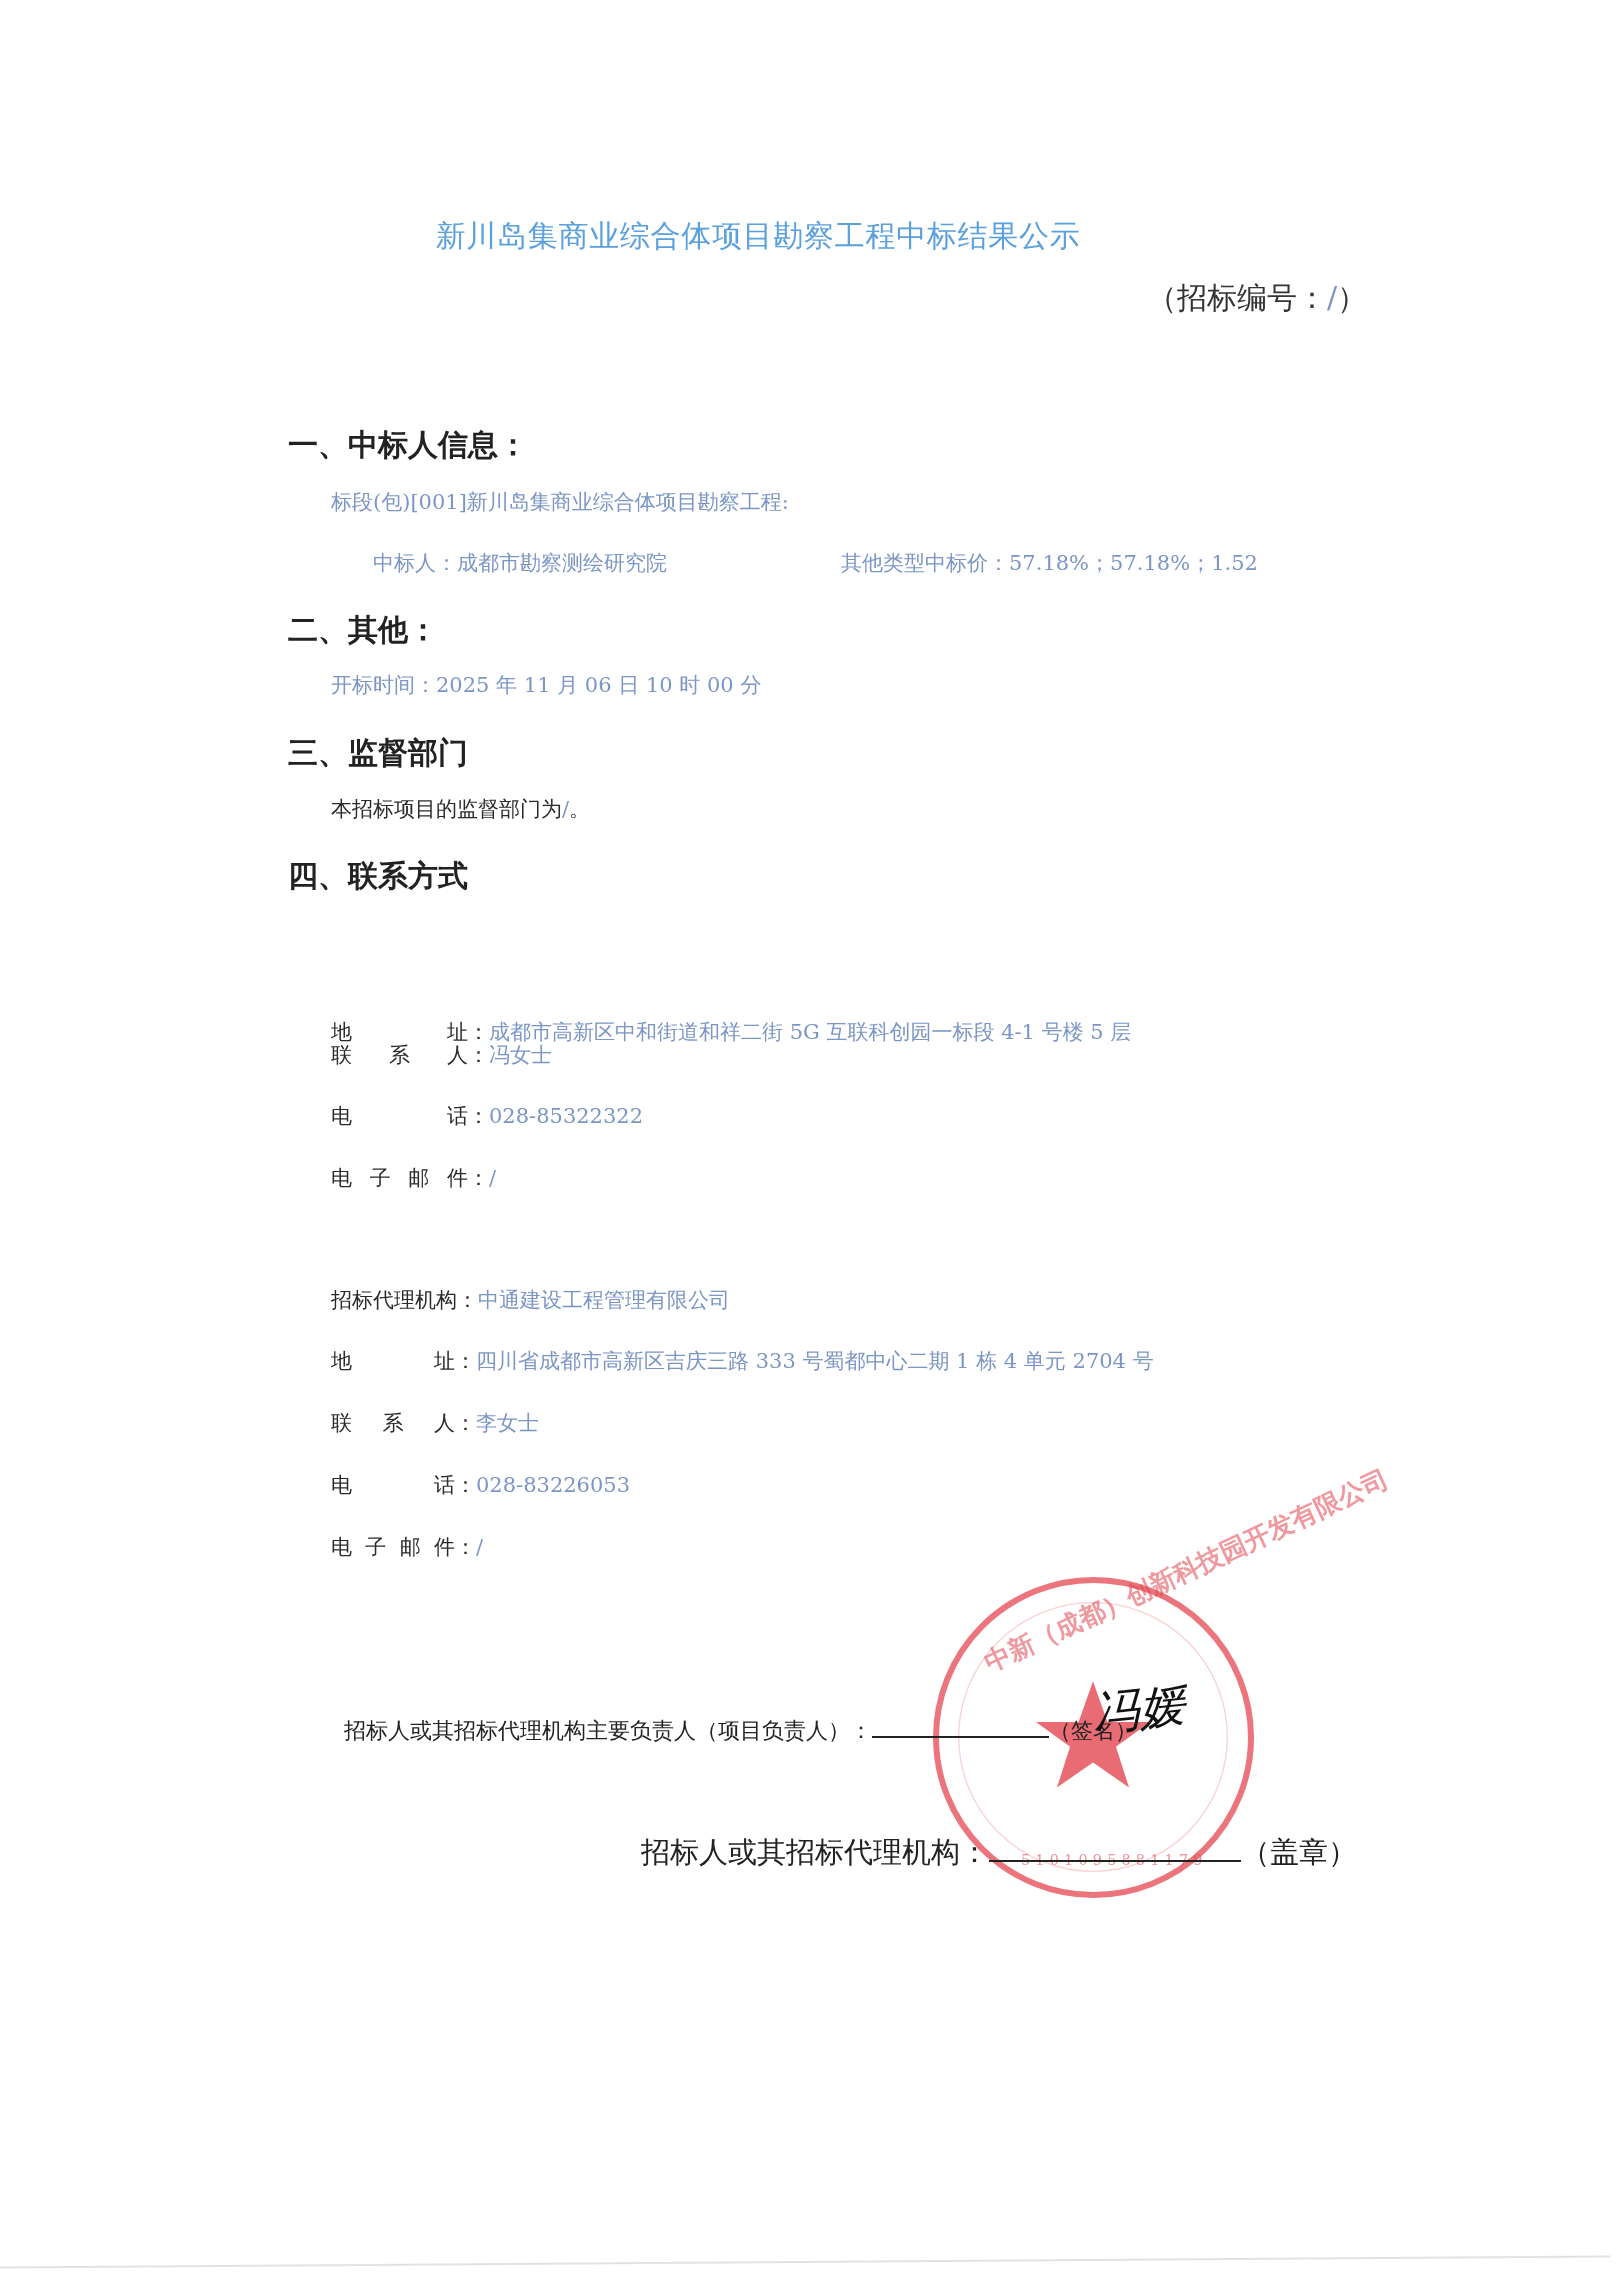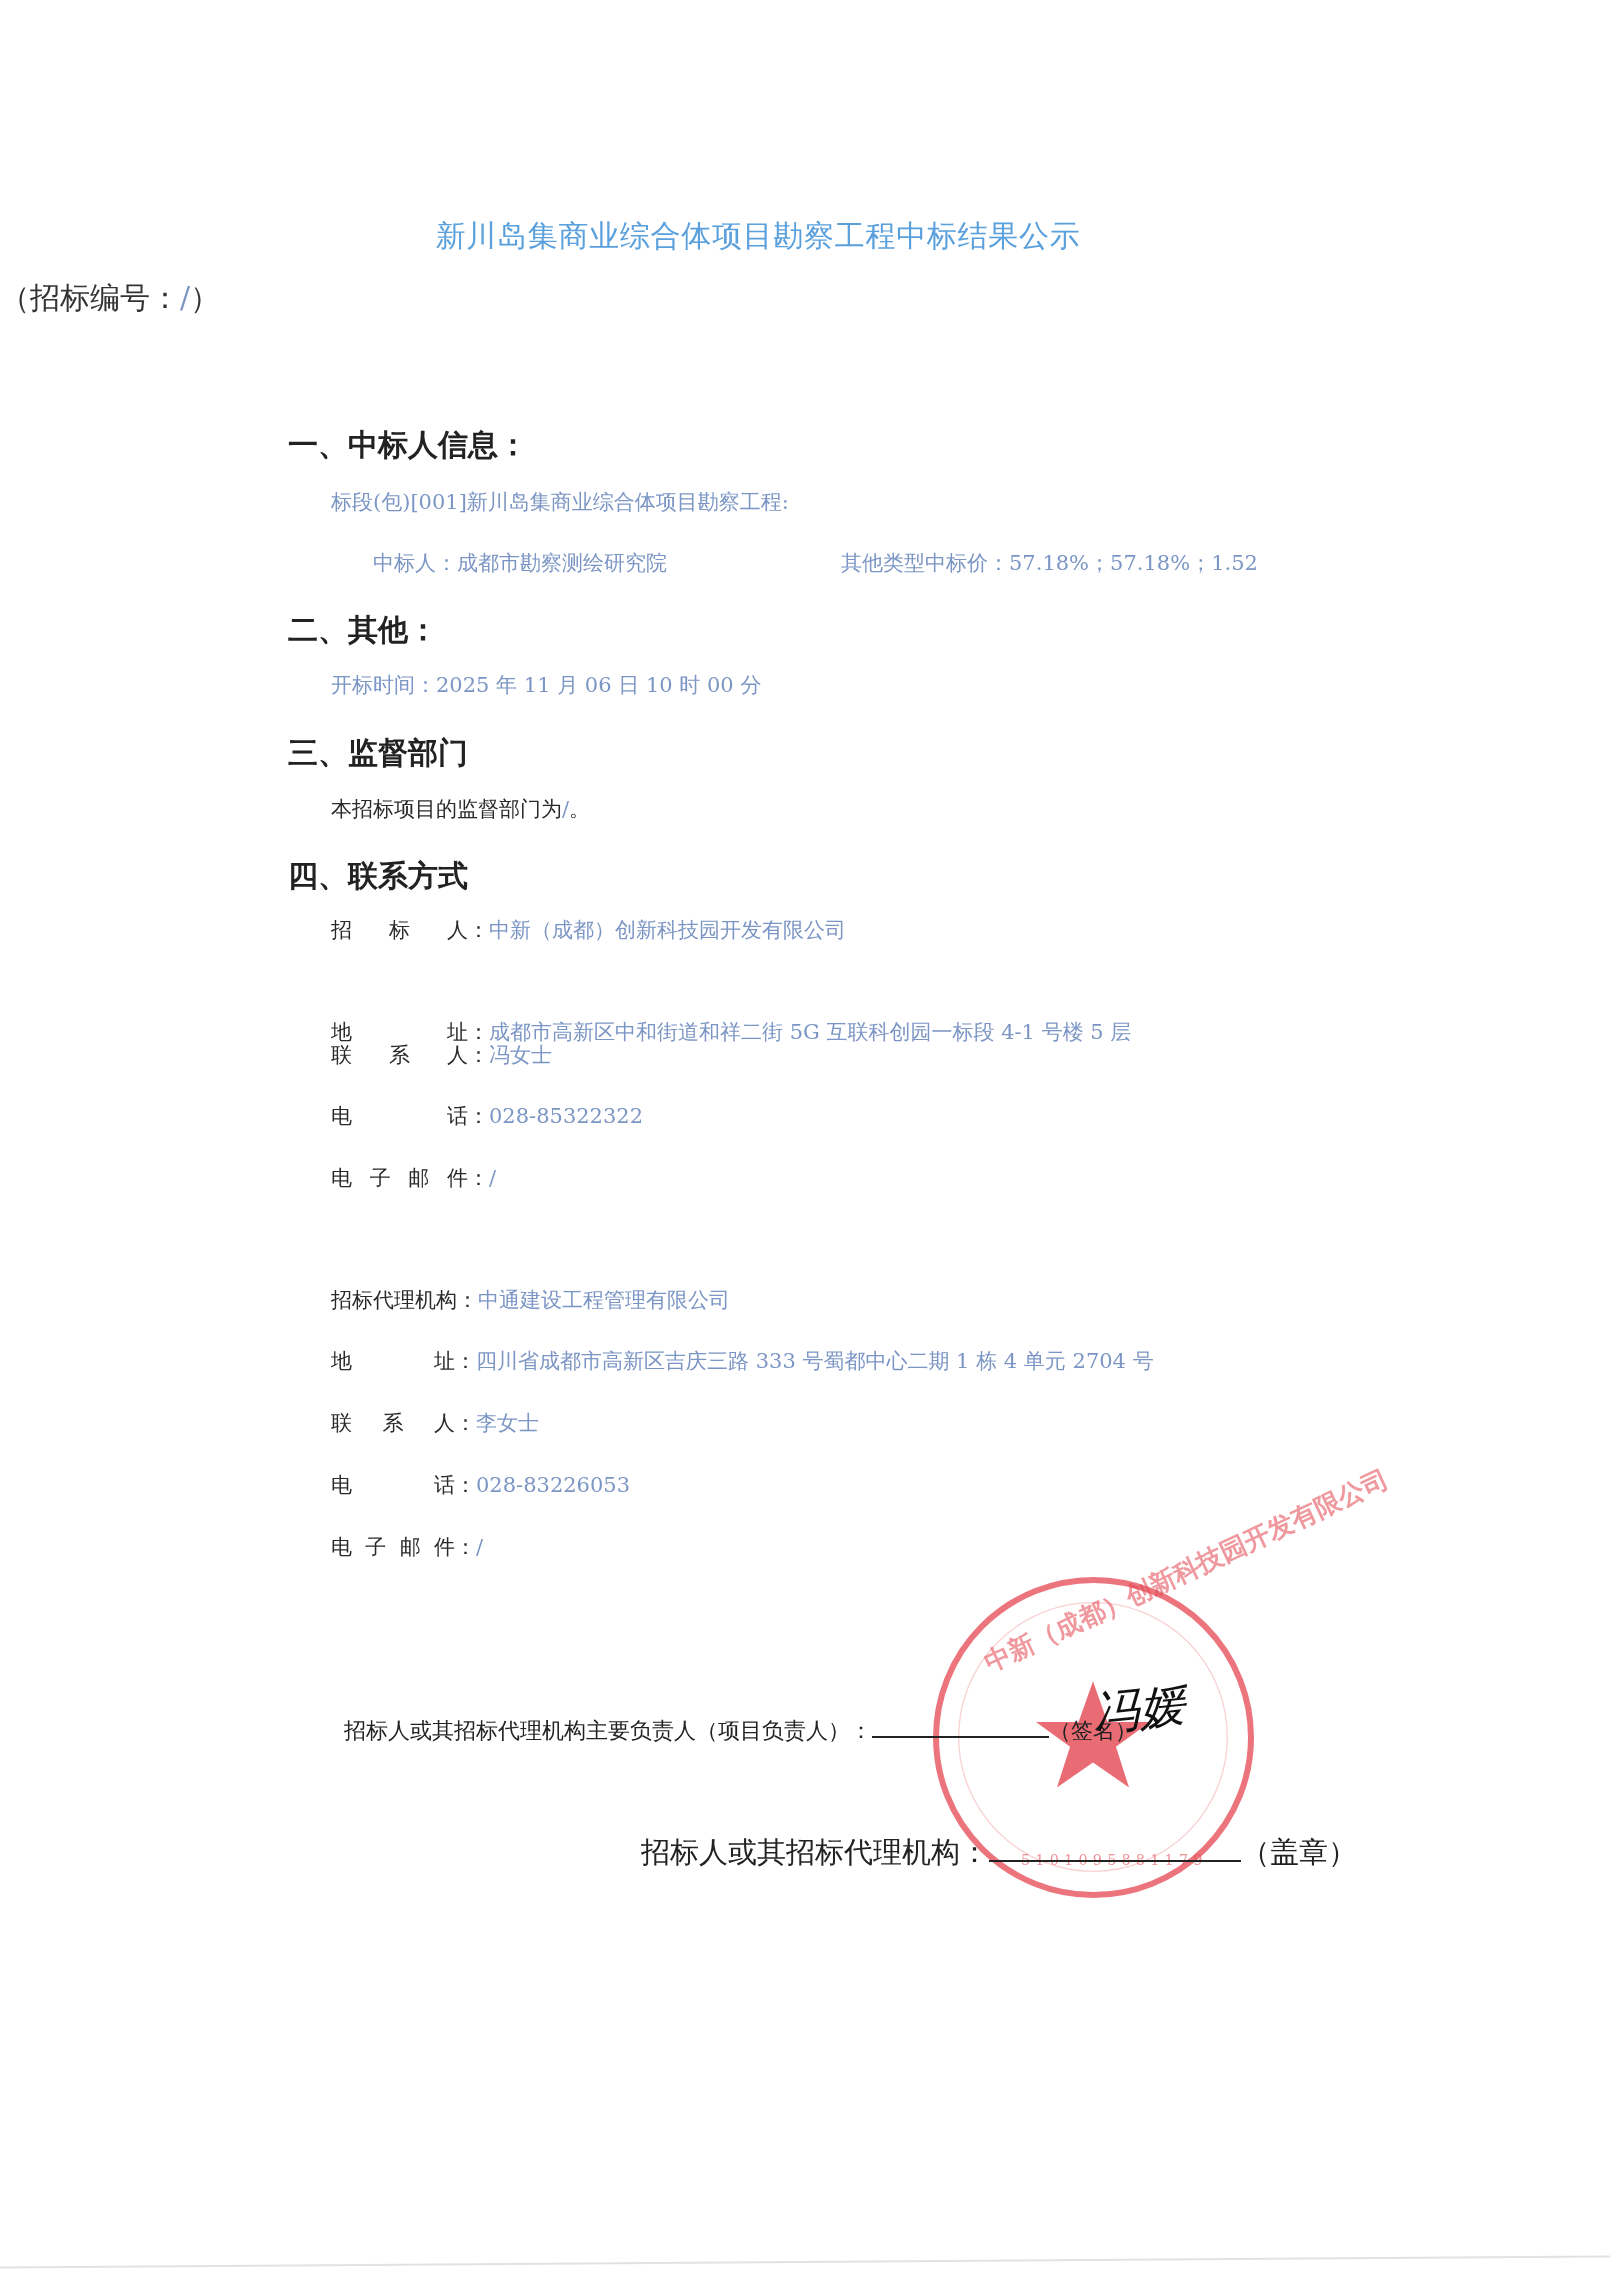--- a/index.html
+++ b/index.html
@@ -4,21 +4,21 @@
 <style>
   html, body { margin: 0; padding: 0; background: #ffffff; }
   body { width: 1623px; height: 2295px; position: relative; overflow: hidden;
          font-family: "DejaVu Serif", "Liberation Serif", serif; color: #2a2a2a; }
   .page { position: absolute; left: 0; top: 0; width: 1623px; height: 2295px; background: #fff; }
   .blue { color: #7b95c4; }
   .title-blue { color: #5aa0dc; }
   .abs { position: absolute; white-space: nowrap; }
 
   #doc-title { left: 0; width: 1516px; text-align: center; top: 216px; font-size: 30px; letter-spacing: 0.7px; }
-  #doc-subtitle { left: 0; width: 1367px; text-align: left; top: 278px; font-size: 30px; color: #333; }
+  #doc-subtitle { left: 0; width: 1367px; text-align: right; top: 278px; font-size: 30px; color: #333; }
 
   .heading { font-size: 30px; font-weight: bold; color: #222; font-family: "DejaVu Sans", "Liberation Sans", sans-serif; }
   .body-line { font-size: 21px; }
 
   .label { color: #2a2a2a; display: inline-block; }
   .lbl-w { display: inline-block; width: 137px; text-align: justify; text-align-last: justify; }
 
   .sign-line { display: inline-block; border-bottom: 2px solid #222; vertical-align: baseline; }
   .stamp { position: absolute; left: 933px; top: 1577px; width: 321px; height: 321px; border-radius: 50%;
            border: 6.5px solid rgba(230,70,80,0.75); box-sizing: border-box; }
@@ -51,23 +51,20 @@
     <span>开标时间：</span><span>2025 年 11 月 06 日 10 时 00 分</span>
   </div>
 
   <div class="abs heading" style="left:288px; top:733px;">三、监督部门</div>
   <div class="abs body-line" style="left:331px; top:795px;">
     <span>本招标项目的监督部门为</span><span class="blue">/</span><span>。</span>
   </div>
 
   <div class="abs heading" style="left:288px; top:856px;">四、联系方式</div>
 
-  <div class="abs body-line" style="left:331px; top:916px;">
-    <span class="lbl-w label">招标人</span><span>：</span><span class="blue">中新（成都）创新科技园开发有限公司</span>
-  </div>
   <div class="abs body-line" style="left:331px; top:977px;margin-top:41px;">
     <span class="lbl-w label">地址</span><span>：</span><span class="blue">成都市高新区中和街道和祥二街 5G 互联科创园一标段 4-1 号楼 5 层</span>
   </div>
   <div class="abs body-line" style="left:331px; top:1041px;">
     <span class="lbl-w label">联系人</span><span>：</span><span class="blue">冯女士</span>
   </div>
   <div class="abs body-line" style="left:331px; top:1102px;">
     <span class="lbl-w label">电话</span><span>：</span><span class="blue">028-85322322</span>
   </div>
   <div class="abs body-line" style="left:331px; top:1164px;">

